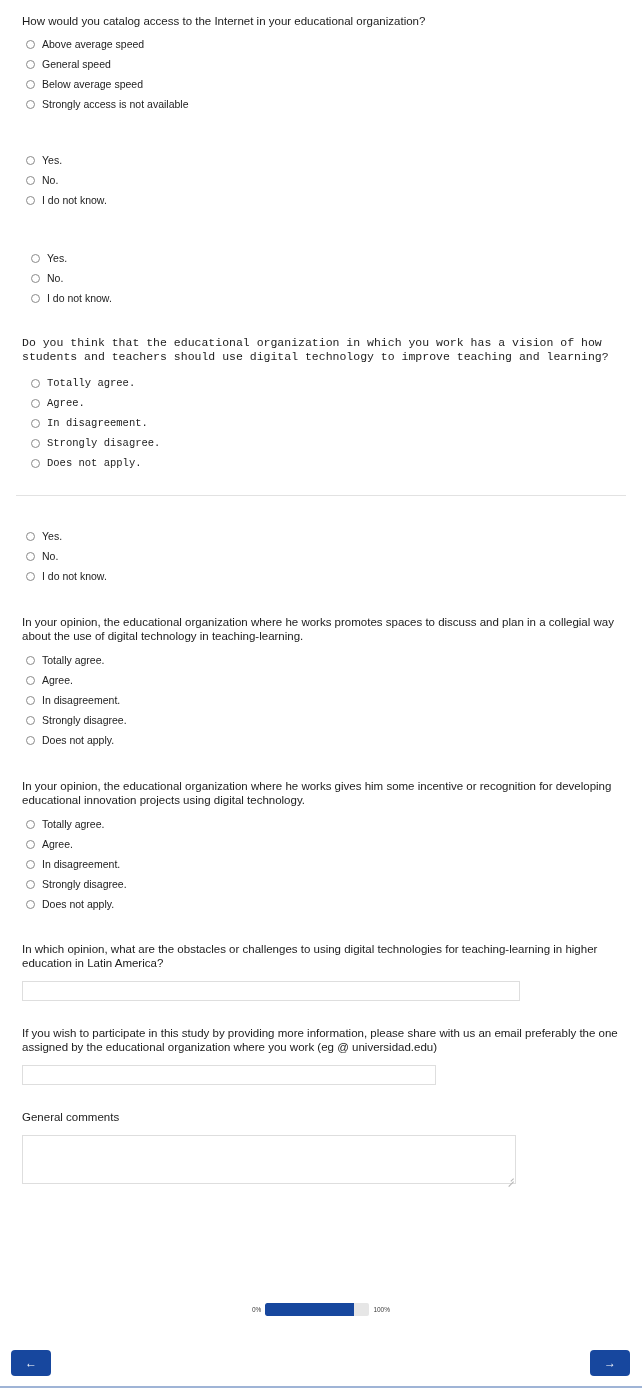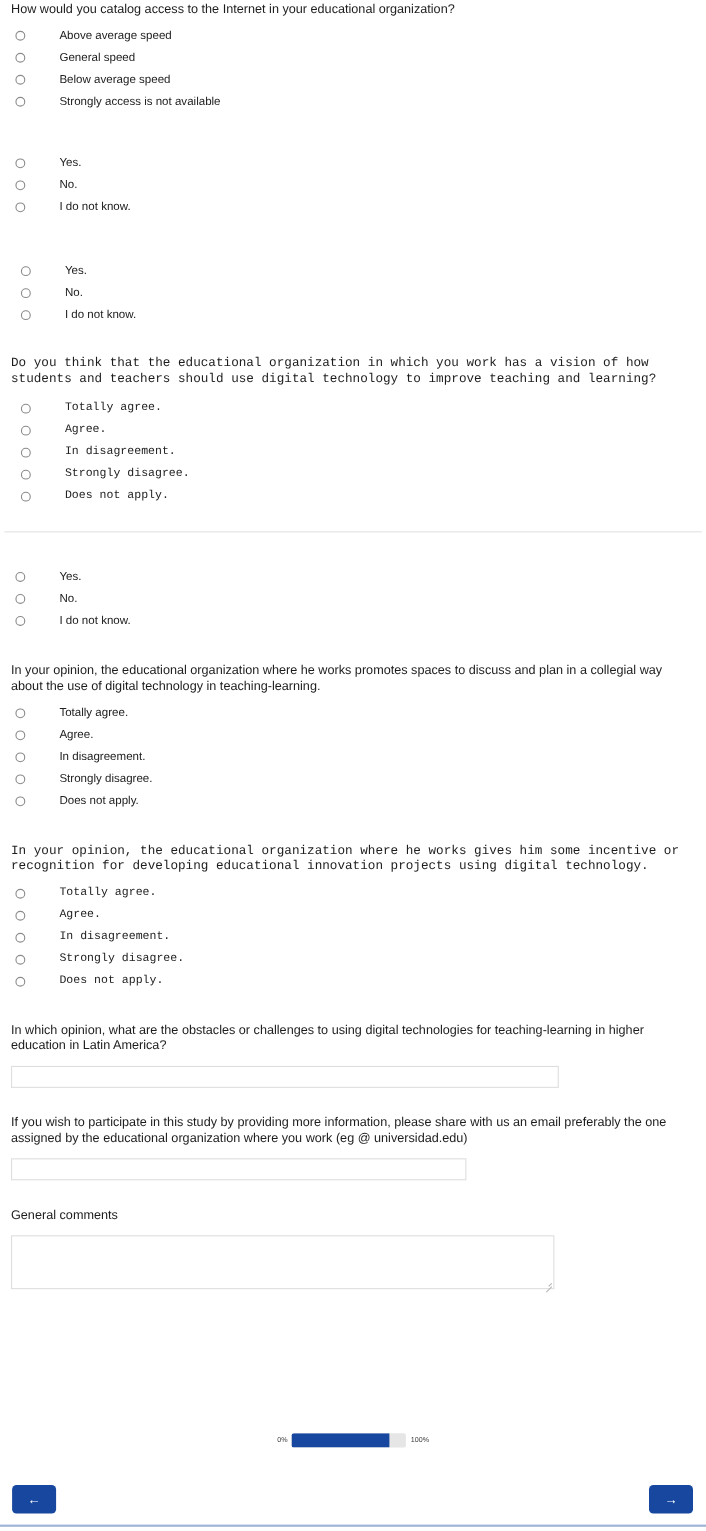--- a/index.html
+++ b/index.html
@@ -11,21 +11,21 @@
     width: 642px;
     height: 1392px;
     font-family: "Liberation Sans", sans-serif;
     color: #222222;
     position: relative;
     overflow: hidden;
   }
   .survey {
     width: 642px;
     box-sizing: border-box;
-    padding: 0;
+    padding: 12px;
   }
   .question-block {
     padding: 0 10px 0 10px;
     box-sizing: border-box;
   }
   .q-text {
     font-size: 11.5px;
     line-height: 14px;
     color: #1c1c1c;
     margin: 0;
@@ -52,21 +52,20 @@
     border-radius: 50%;
     background: #ffffff;
     box-sizing: border-box;
     flex: 0 0 auto;
     margin-right: 7px;
   }
   .opt-label {
     font-size: 10.5px;
     line-height: 12px;
     color: #222222;
-    margin-left: 24px;
   }
   .divider {
     height: 1px;
     background: #e2e2e2;
     margin: 0 4px;
   }
   .text-input {
     height: 20px;
     border: 1px solid #dedede;
     background: #ffffff;
@@ -302,21 +301,21 @@
         <span class="radio"></span>
         <span class="opt-label">Strongly disagree.</span>
       </li>
       <li class="opt">
         <span class="radio"></span>
         <span class="opt-label">Does not apply.</span>
       </li>
     </ul>
   </div>
 
-  <div class="question-block" style="padding-top:29px;font-family:Liberation Mono, monospace;">
+  <div class="question-block" style="padding-top:29px;">
     <p class="q-text">In your opinion, the educational organization where he works gives him some incentive or recognition for developing educational innovation projects using digital technology.</p>
     <ul class="options indent-a" style="margin-top:7px;">
       <li class="opt">
         <span class="radio"></span>
         <span class="opt-label">Totally agree.</span>
       </li>
       <li class="opt">
         <span class="radio"></span>
         <span class="opt-label">Agree.</span>
       </li>

